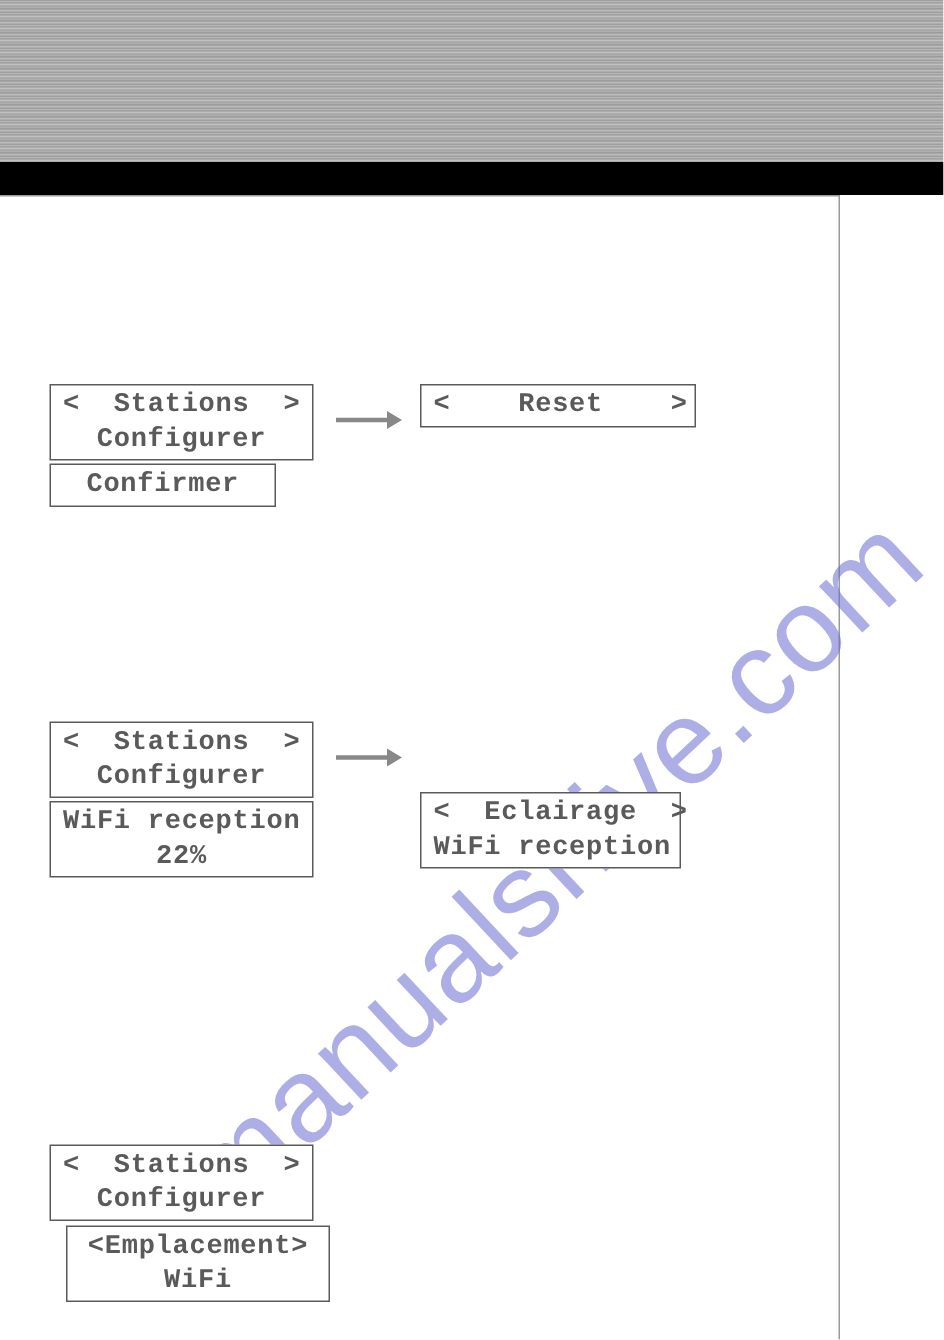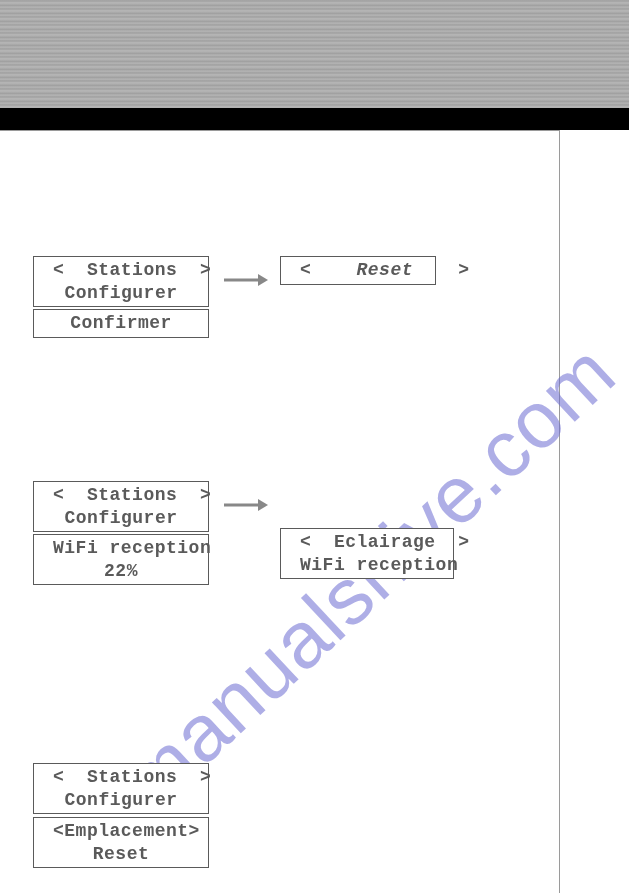--- a/index.html
+++ b/index.html
@@ -53,21 +53,21 @@
     position: absolute;
     border: 1px solid #5a5a5a;
     background: #fff;
     text-align: center;
     color: #5a5a5a;
     font-family: "Courier New", monospace;
     font-weight: 600;
     letter-spacing: 0.5px;
     font-size: 18px;
     line-height: 1.25;
-    padding: 2px 19px;
+    padding: 2px 8px;
     z-index: 3;
   }
   .lcd-line { white-space: pre; }
   .arrow {
     position: absolute;
     z-index: 3;
     color: #888;
   }
   .arrow svg { display: block; }
 </style>
@@ -86,25 +86,25 @@
     <div class="lcd-line">Configurer</div>
   </div>
 
   <div class="arrow" style="left:222px; top:140px;">
     <svg width="46" height="18" viewBox="0 0 46 18">
       <line x1="2" y1="9" x2="36" y2="9" stroke="#888" stroke-width="3"></line>
       <polygon points="36,3 46,9 36,15" fill="#888"></polygon>
     </svg>
   </div>
 
-  <div class="lcd-box" style="left:280px; top:125px; width:156px;font-style:italic;">
+  <div class="lcd-box" style="left:280px; top:125px; width:184px;">
     <div class="lcd-line">&lt;    Reset    &gt;</div>
   </div>
 
-  <div class="lcd-box" style="left:33px; top:178px; width:176px;">
+  <div class="lcd-box" style="left:33px; top:178px; width:151px;">
     <div class="lcd-line">Confirmer</div>
   </div>
 
   <div class="lcd-box" style="left:33px; top:350px; width:176px;">
     <div class="lcd-line">&lt;  Stations  &gt;</div>
     <div class="lcd-line">Configurer</div>
   </div>
 
   <div class="arrow" style="left:222px; top:365px;">
     <svg width="46" height="18" viewBox="0 0 46 18">
@@ -121,18 +121,18 @@
   <div class="lcd-box" style="left:33px; top:403px; width:176px;">
     <div class="lcd-line">WiFi reception</div>
     <div class="lcd-line">22%</div>
   </div>
 
   <div class="lcd-box" style="left:33px; top:632px; width:176px;">
     <div class="lcd-line">&lt;  Stations  &gt;</div>
     <div class="lcd-line">Configurer</div>
   </div>
 
-  <div class="lcd-box" style="left:33px; top:686px; width:176px;">
+  <div class="lcd-box" style="left:44px; top:686px; width:176px;">
     <div class="lcd-line">&lt;Emplacement&gt;</div>
-    <div class="lcd-line">Reset</div>
+    <div class="lcd-line">WiFi</div>
   </div>
 
 </div>
 
 </body></html>

